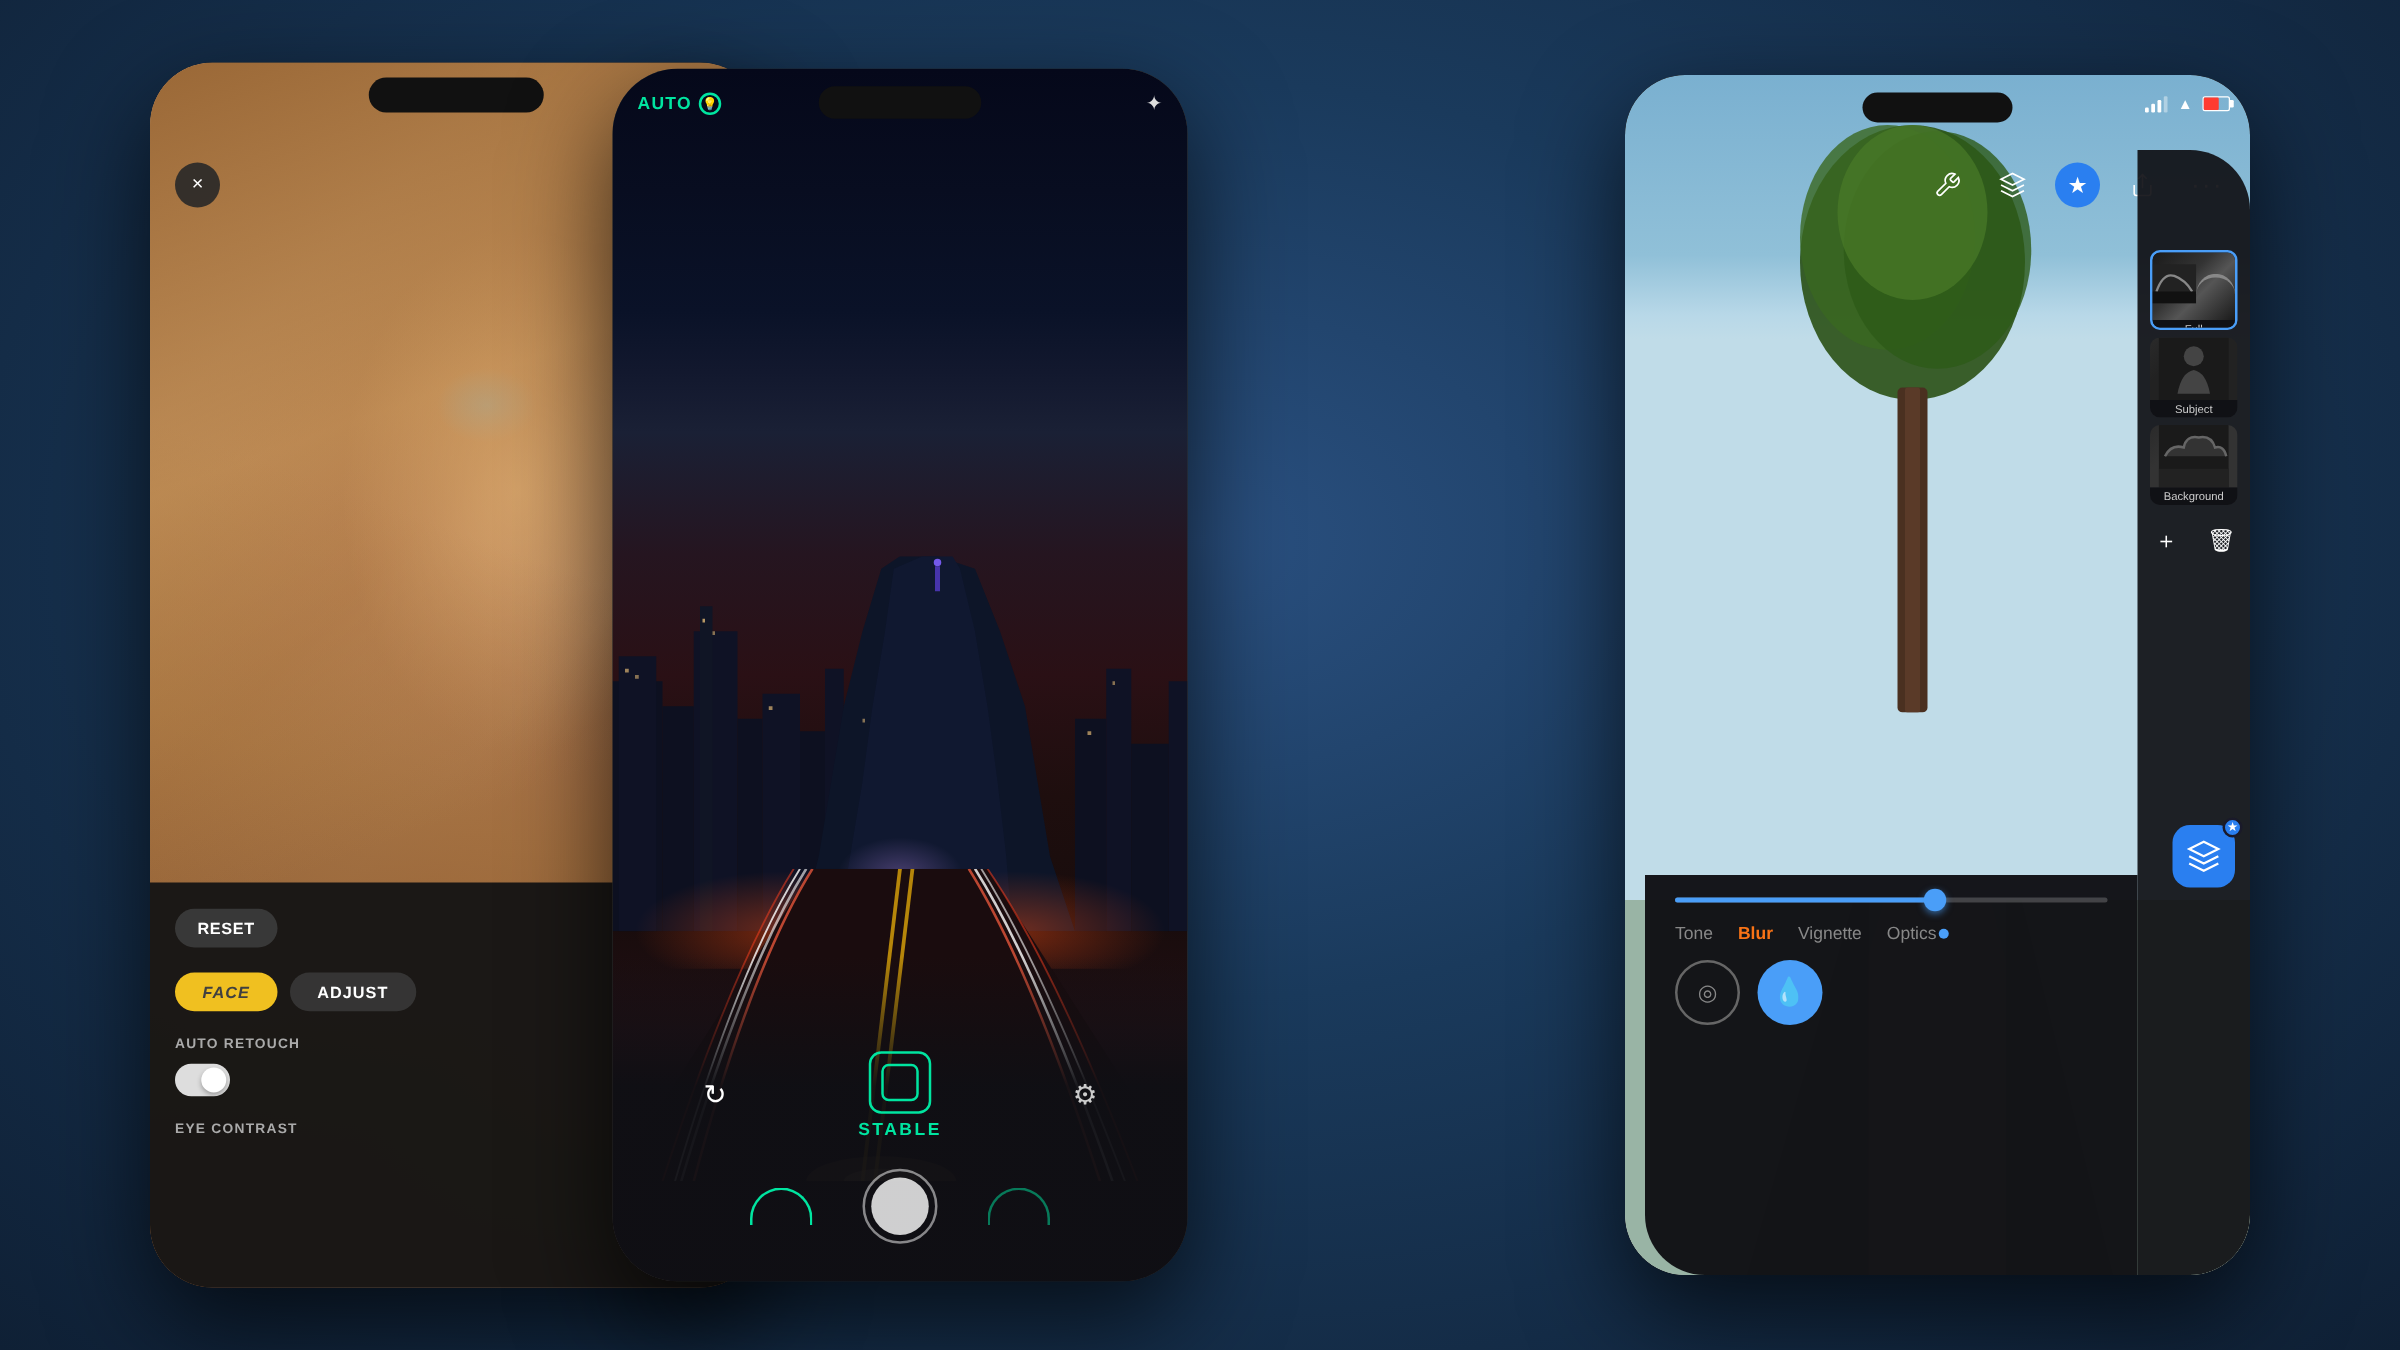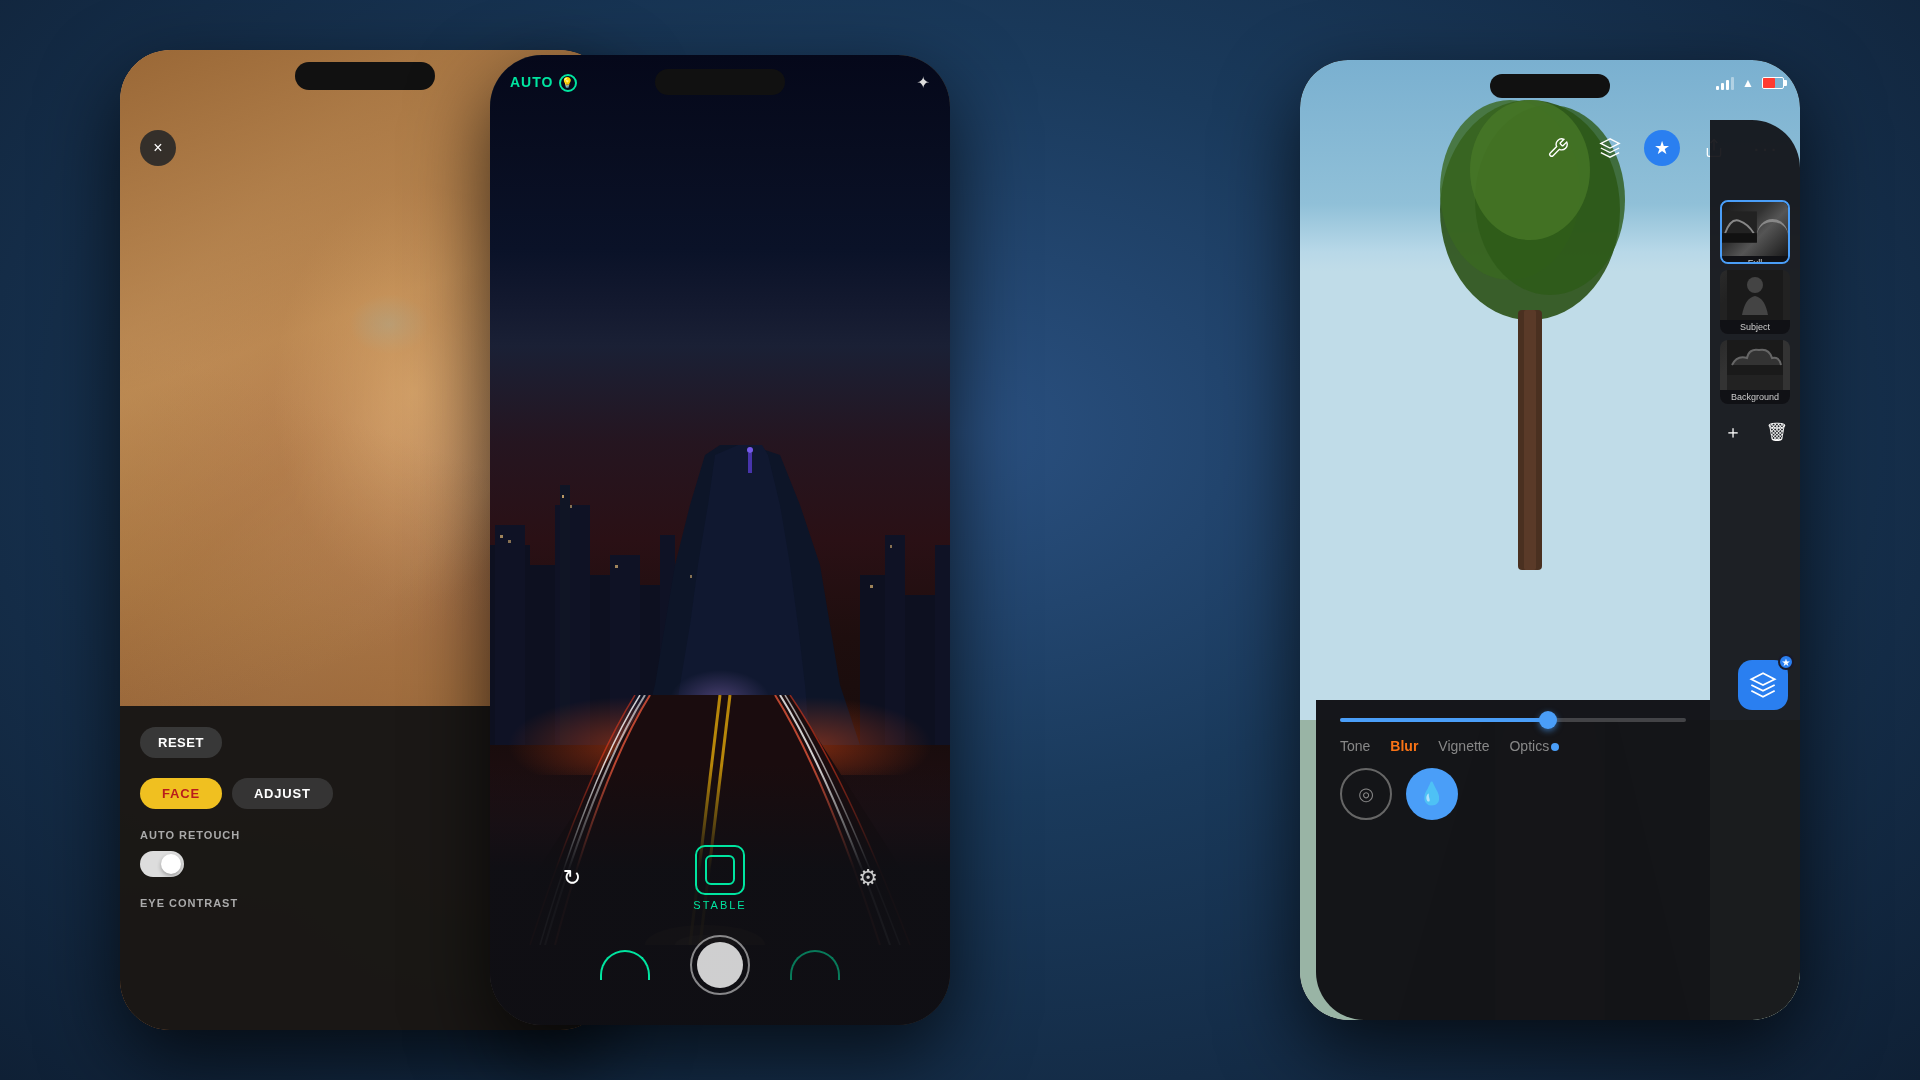--- a/index.html
+++ b/index.html
@@ -179,26 +179,27 @@
     }
 
     .face-adjust-tabs {
       display: flex;
       gap: 10px;
       margin-bottom: 20px;
     }
 
     .tab-face {
       background: #f0c020;
-      color: #b91c1c;
+      color: #404040;
       font-size: 13px;
       font-weight: 700;
       padding: 8px 22px;
       border-radius: 20px;
       letter-spacing: 0.8px;
+      font-style: italic;
     }
 
     .tab-adjust {
       background: rgba(60,60,60,0.8);
       color: white;
       font-size: 13px;
       font-weight: 600;
       padding: 8px 22px;
       border-radius: 20px;
       letter-spacing: 0.8px;
@@ -419,22 +420,22 @@
     }
 
     .stable-inner {
       width: 30px;
       height: 30px;
       border: 2px solid #00e5a0;
       border-radius: 6px;
     }
 
     .stable-label {
-      font-size: 11px;
-      font-weight: 400;
+      font-size: 14px;
+      font-weight: 700;
       letter-spacing: 2px;
     }
 
     .gear-btn {
       color: #ccc;
     }
 
     .shutter-area {
       display: flex;
       align-items: center;

